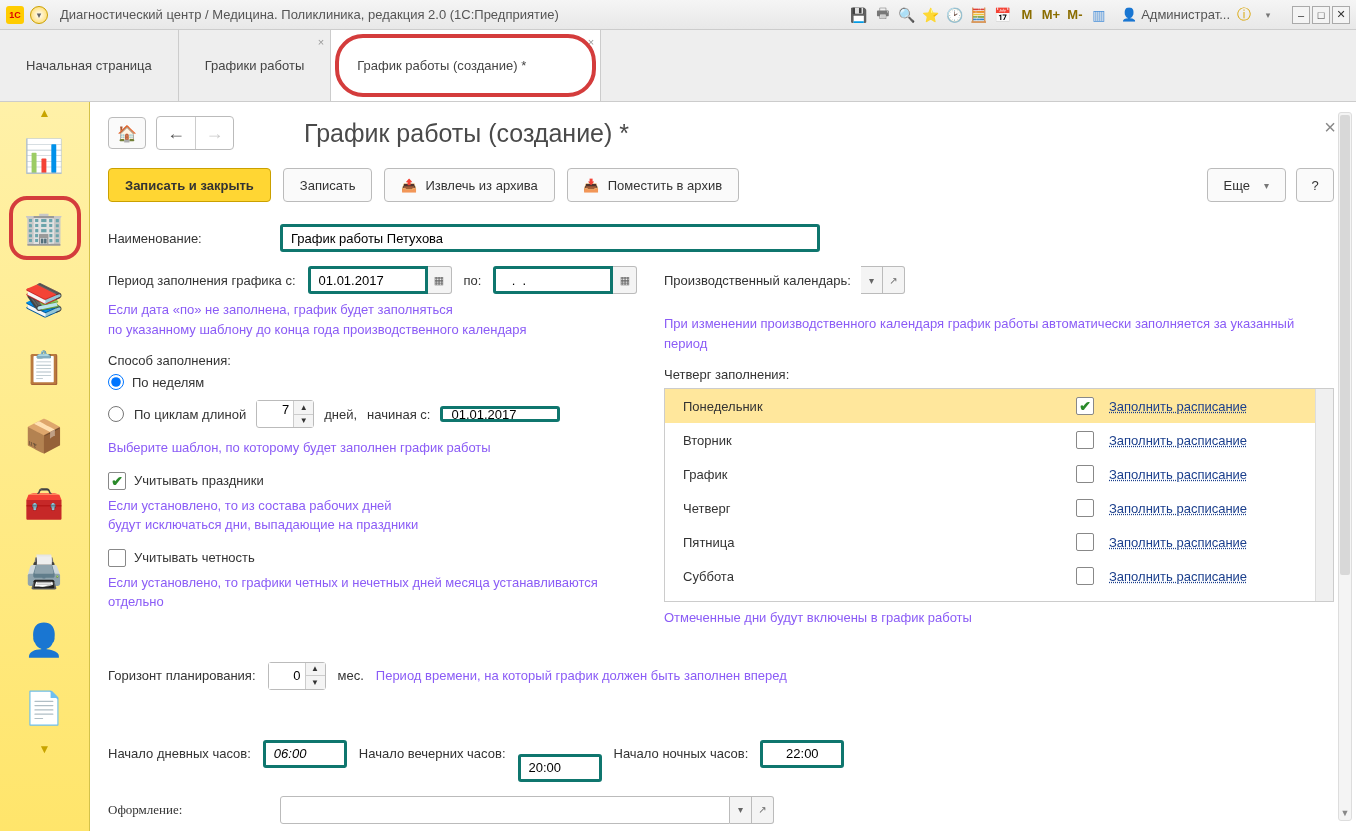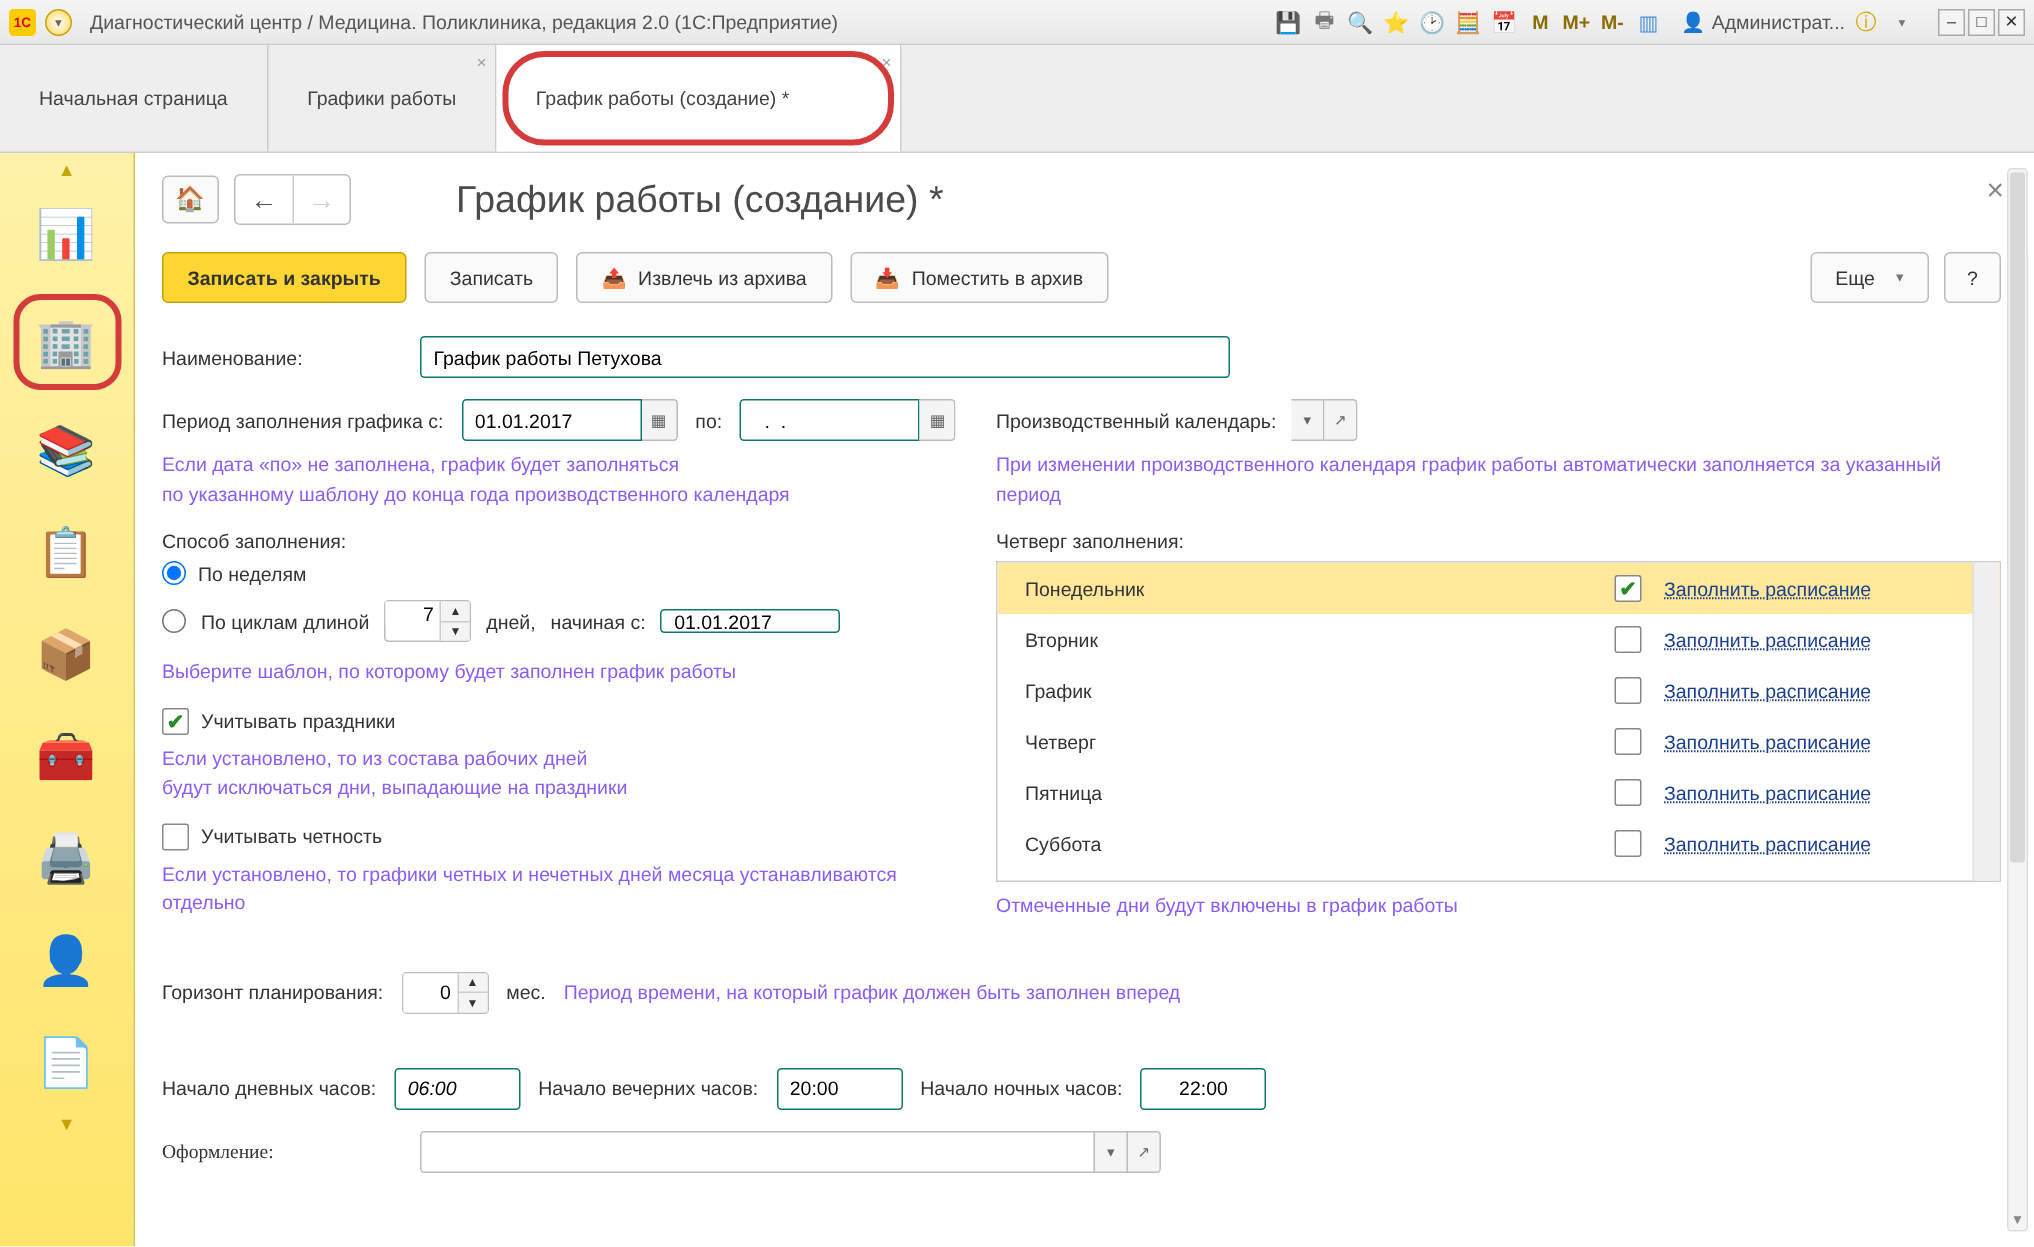--- a/index.html
+++ b/index.html
@@ -42,21 +42,21 @@
 
 .toolbar { display:flex; gap:12px; margin-bottom:22px; align-items:center;}
 .btn { height:34px; padding:0 16px; border:1px solid #bbb; border-radius:4px; background:#fafafa; display:flex; align-items:center; gap:8px; cursor:pointer; color:#333;}
 .btn.primary { background:#ffd633; border-color:#caa000; font-weight:bold;}
 .btn-ic { width:16px;height:16px; display:inline-flex; align-items:center; justify-content:center;}
 .tool-right { margin-left:auto; display:flex; gap:10px;}
 .btn.more::after { content:"▾"; margin-left:6px; color:#777; font-size:10px;}
 
 .form-row { display:flex; align-items:center; margin-bottom:14px; gap:12px;}
 .lbl { color:#333; }
-.inp { height:28px; border:1px solid #0f766e; border-radius:3px; padding:0 8px; background:#fff; font-size:13px;}
+.inp { height:28px; border:3px solid #0f766e; border-radius:3px; padding:0 8px; background:#fff; font-size:13px;}
 .inp.date { width:120px; }
 .date-btn { width:24px;height:28px;border:1px solid #bbb;border-left:none;display:flex;align-items:center;justify-content:center;background:#f4f4f4;cursor:pointer;border-radius:0 3px 3px 0; font-size:11px; color:#666;}
 .date-wrap { display:flex; }
 .date-wrap .inp { border-radius:3px 0 0 3px;}
 .note { color:#8b5cf6; line-height:1.5; margin-bottom:14px;}
 
 .cols { display:flex; gap:26px;}
 .col-l { flex:0 0 530px;}
 .col-r { flex:1;}
 
@@ -271,21 +271,21 @@
 будут исключаться дни, выпадающие на праздники</div>
 
           <div class="chk">
             <div class="chk-box"></div>
             <span>Учитывать четность</span>
           </div>
           <div class="note">Если установлено, то графики четных и нечетных дней месяца устанавливаются отдельно</div>
         </div>
 
         <div class="col-r">
-          <div class="cal-row" style="margin-bottom:6px;">
+          <div class="cal-row" style="margin-bottom:20px;">
             <span class="lbl">Производственный календарь:</span>
             <div class="sel-wrap">
               <div class="sel-btn">▾</div>
               <div class="sel-btn last">↗</div>
             </div>
           </div>
           <div class="note">При изменении производственного календаря график работы автоматически заполняется за указанный период</div>
 
           <div class="section-label">Четверг заполнения:</div>
           <div class="grid">
@@ -350,21 +350,21 @@
             </div>
         </div>
         <span>мес.</span>
         <span class="note" style="margin:0;">Период времени, на который график должен быть заполнен вперед</span>
       </div>
 
       <div class="form-row" style="margin-top:36px;">
         <span class="lbl">Начало дневных часов:</span>
         <input class="inp" style="width: 84px; font-style: italic;" value="06:00">
         <span class="lbl">Начало вечерних часов:</span>
-        <input class="inp" style="width: 84px;" value="20:00">
+        <input class="inp" style="width: 84px; margin-top: 28px;" value="20:00">
         <span class="lbl">Начало ночных часов:</span>
         <input class="inp" style="width: 84px; text-align: center;" value="22:00">
       </div>
 
       <div class="form-row">
         <span class="lbl" style="width:160px;font-family:Liberation Serif, serif;">Оформление:</span>
         <div class="sel-wrap">
           <div class="sel-main" style="width:450px;"></div>
           <div class="sel-btn">▾</div>
           <div class="sel-btn last">↗</div>

